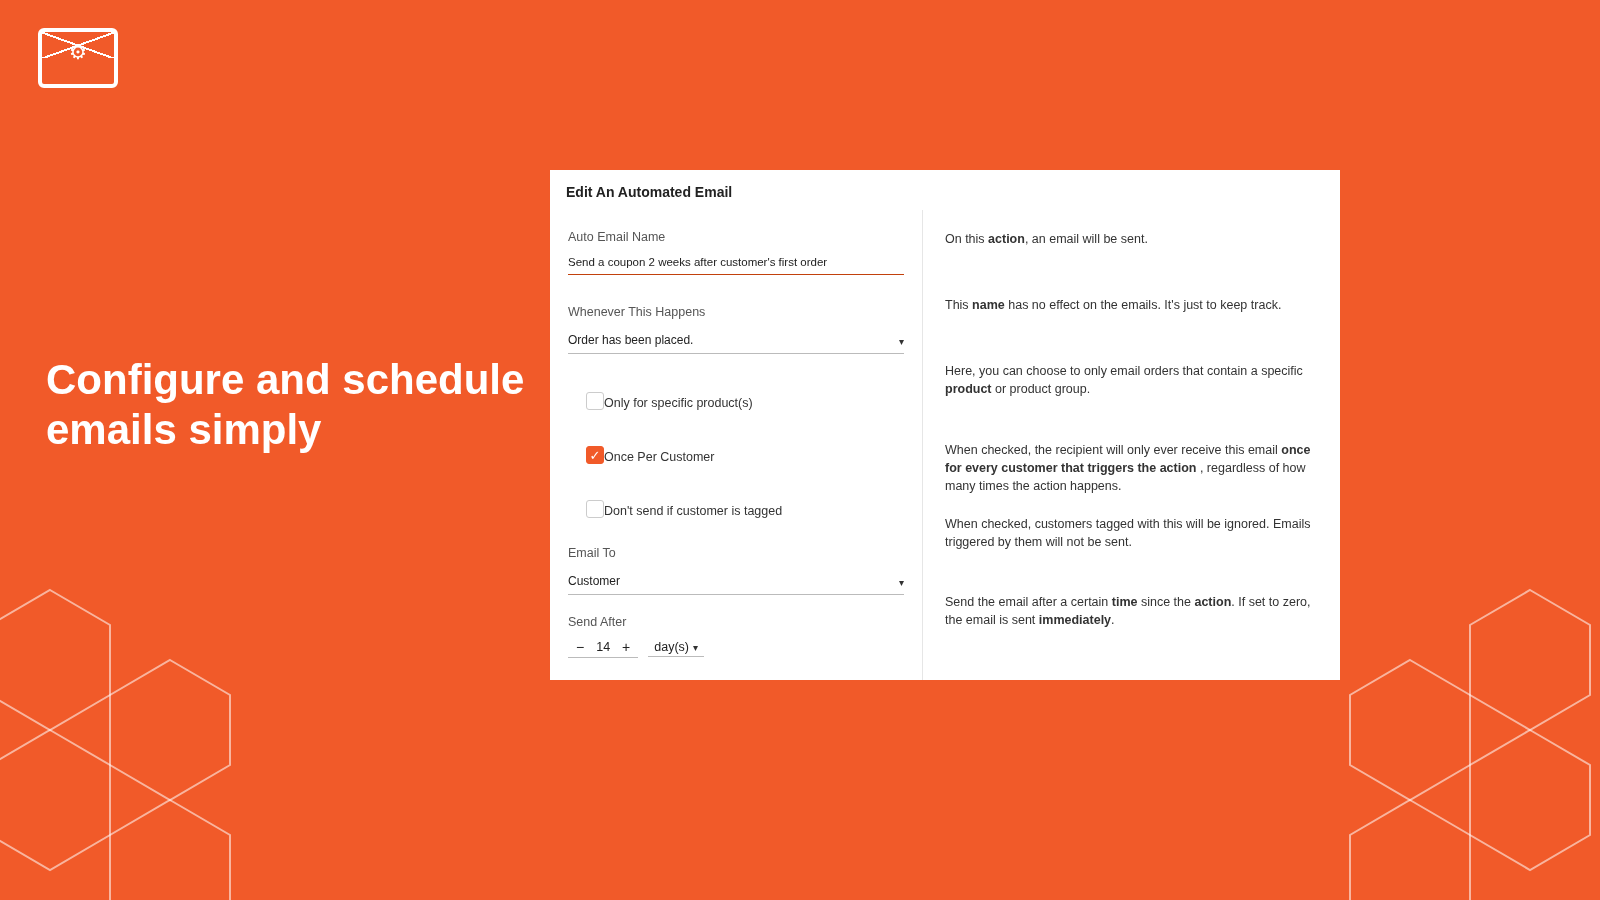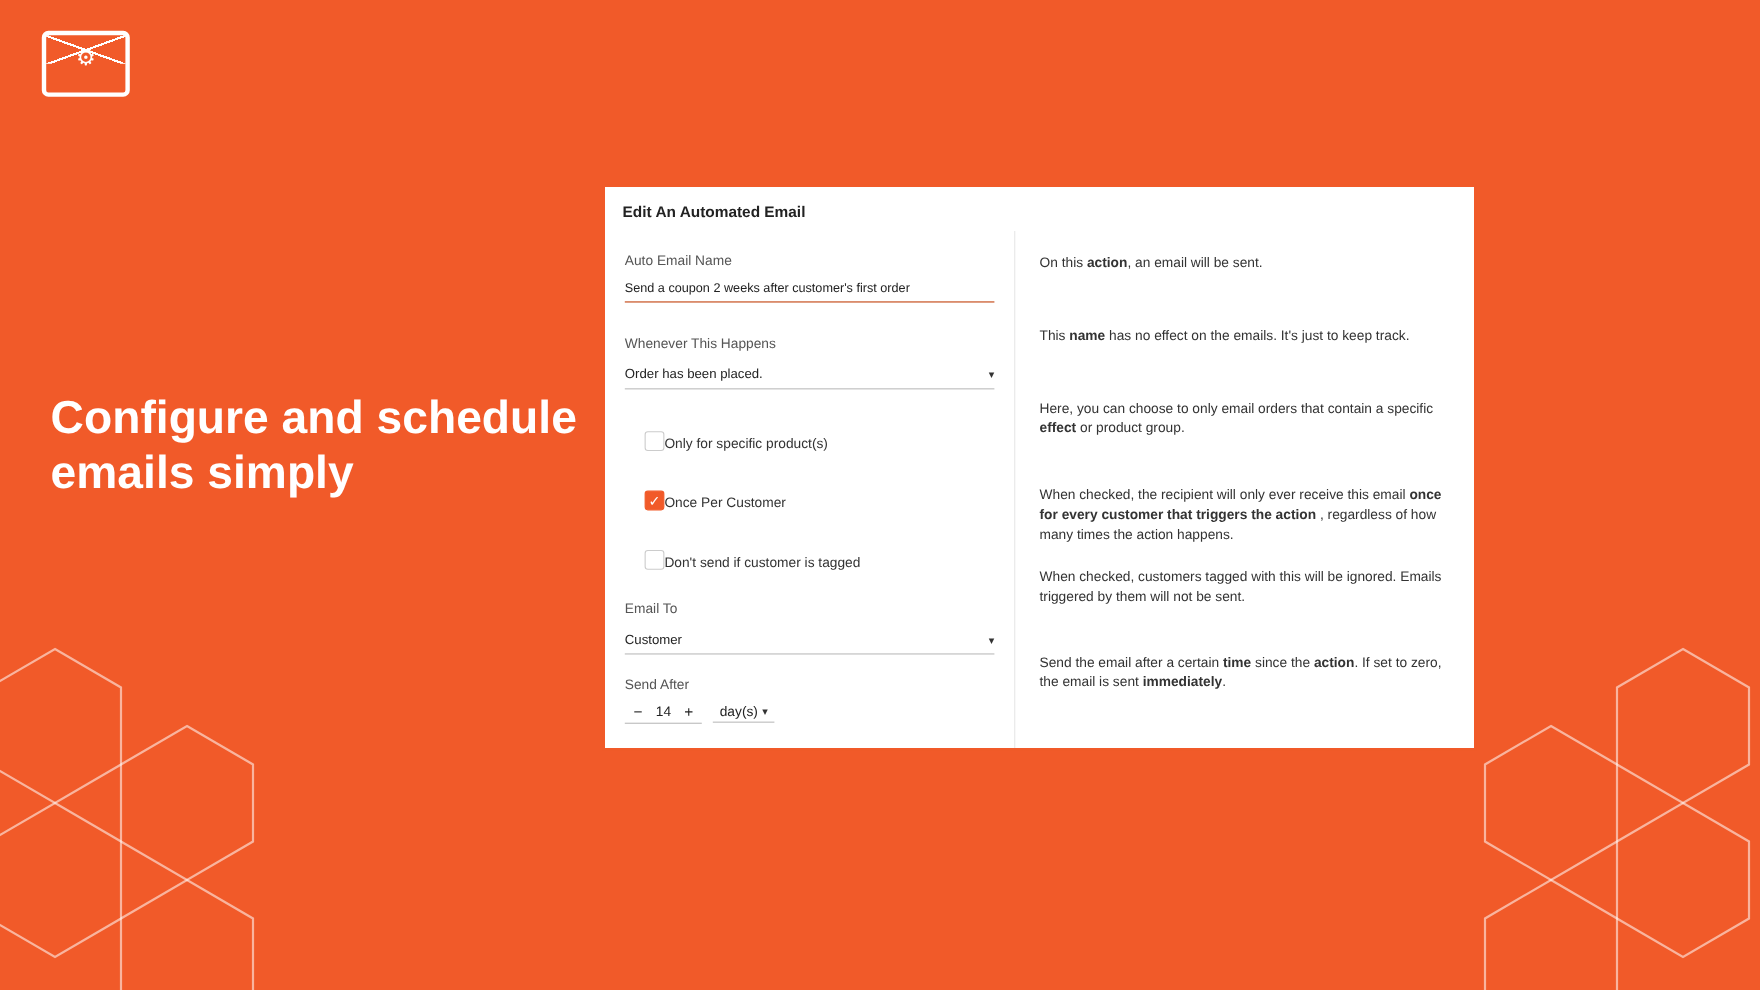--- a/index.html
+++ b/index.html
@@ -260,21 +260,21 @@
     </div>
 
     <div class="col-right">
       <p class="help">
         <span>On this </span><b>action</b><span>, an email will be sent.</span>
       </p>
       <p class="help">
         <span>This </span><b>name</b><span> has no effect on the emails. It's just to keep track.</span>
       </p>
       <p class="help tight">
-        <span>Here, you can choose to only email orders that contain a specific </span><b>effect</b><span> or product group.</span>
+        <span>Here, you can choose to only email orders that contain a specific </span><b>product</b><span> or product group.</span>
       </p>
       <p class="help tight" style="margin-bottom:20px">
         <span>When checked, the recipient will only ever receive this email </span><b>once for every customer that triggers the action</b><span> , regardless of how many times the action happens.</span>
       </p>
       <p class="help" style="margin-bottom:42px">When checked, customers tagged with this will be ignored. Emails triggered by them will not be sent.</p>
       <p class="help last">
         <span>Send the email after a certain </span><b>time</b><span> since the </span><b>action</b><span>. If set to zero, the email is sent </span><b>immediately</b><span>.</span>
       </p>
     </div>
   </div>

